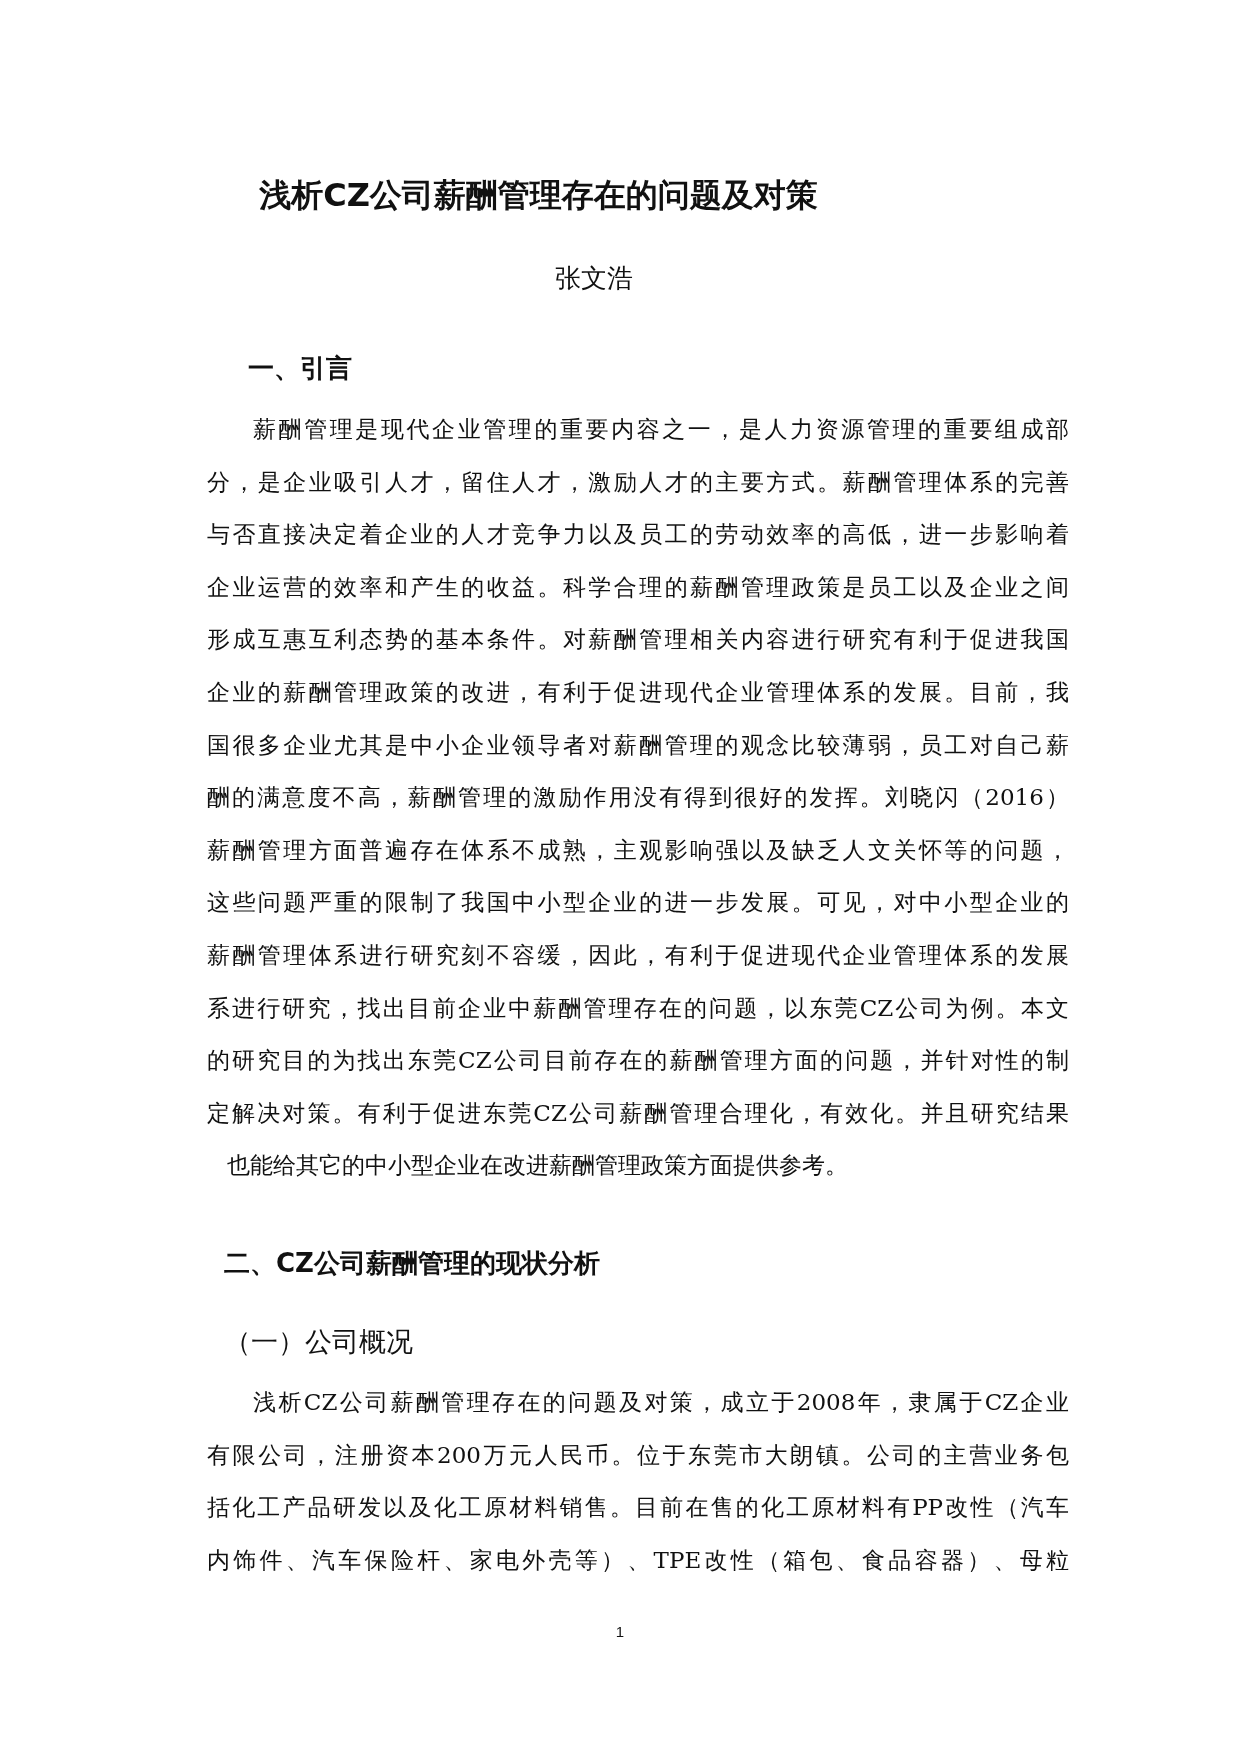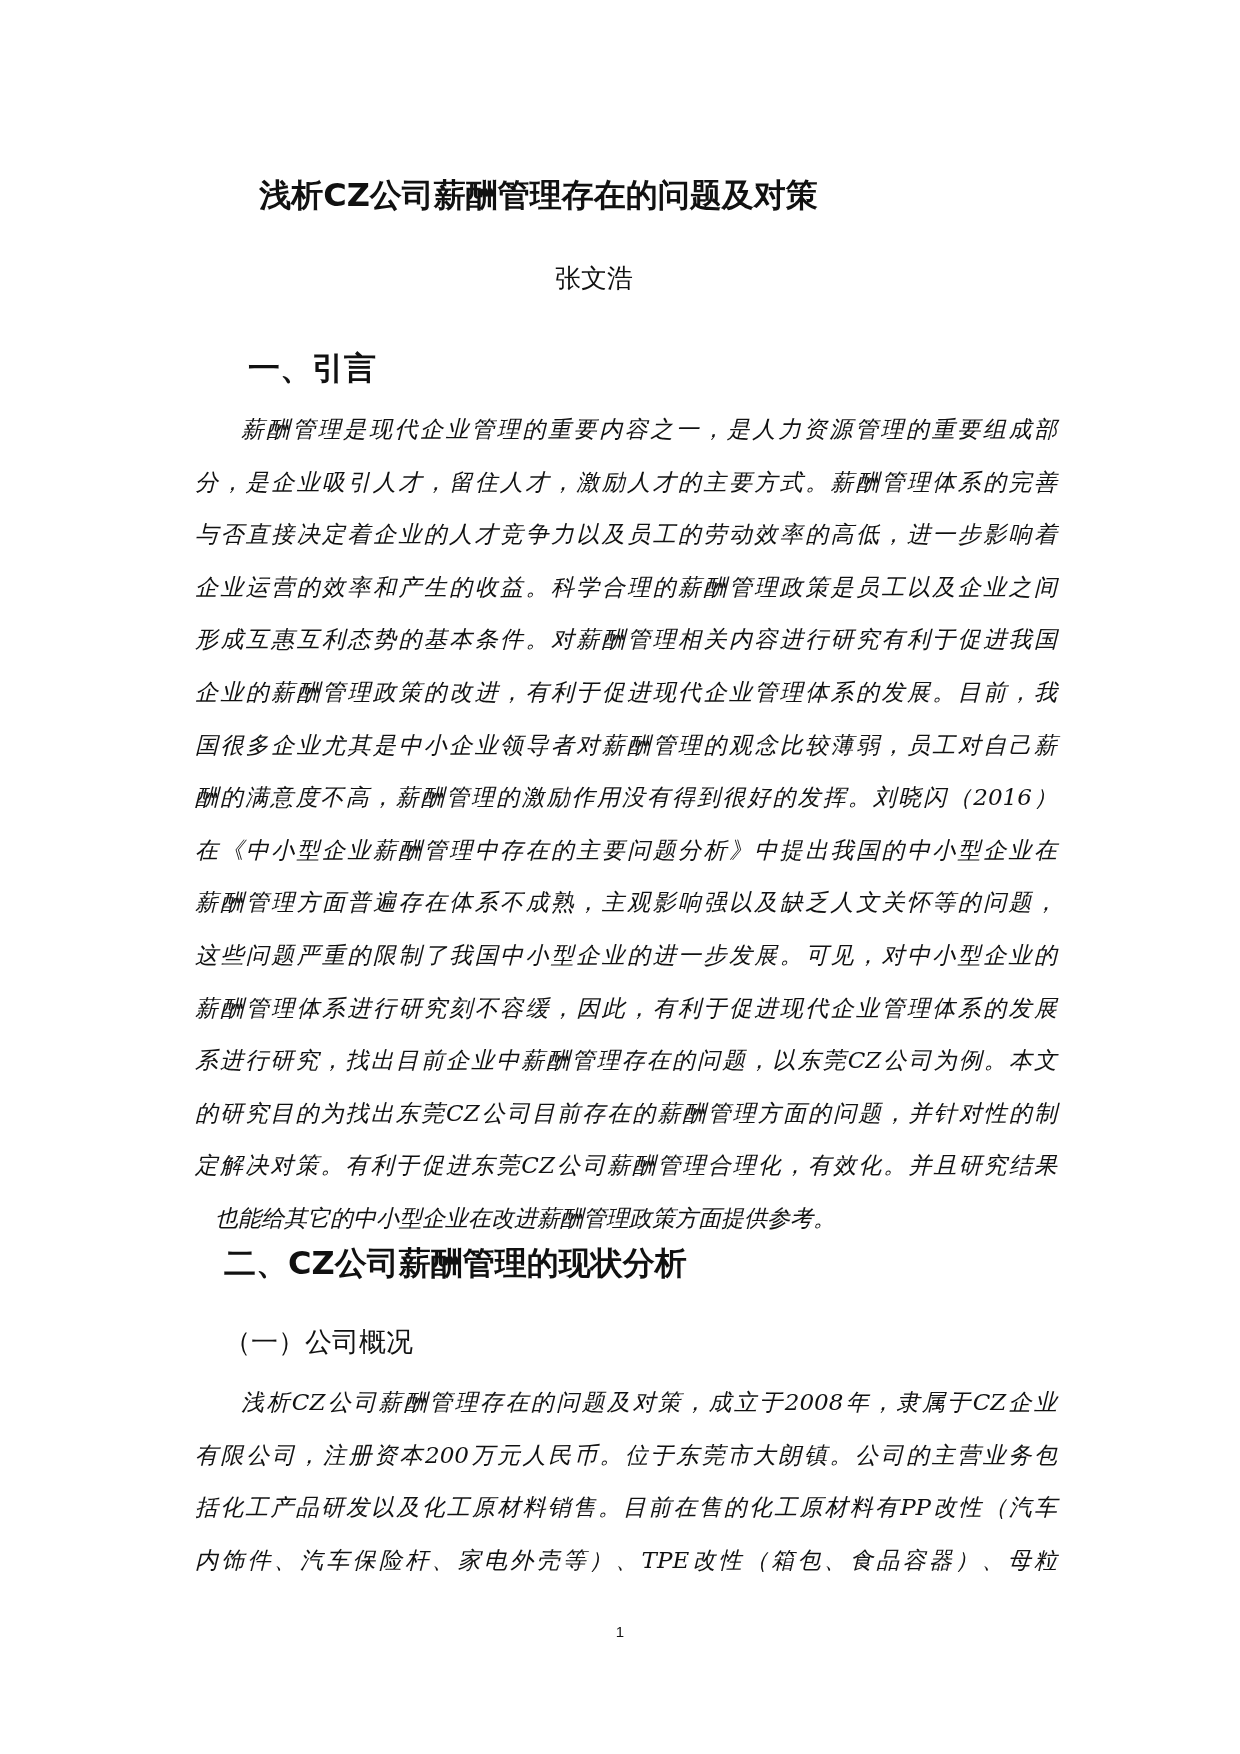--- a/index.html
+++ b/index.html
@@ -5,24 +5,24 @@
     html, body { margin: 0; padding: 0; background: #ffffff; }
     body { width: 1240px; height: 1754px; position: relative; overflow: hidden;
            font-family: "DejaVu Serif", "Liberation Serif", serif; color: #111111; }
     .page { position: absolute; left: 0; top: 0; width: 1240px; height: 1754px; background: #ffffff; }
     .title { position: absolute; left: 0; width: 1077px; top: 172px; text-align: center;
              font-family: "DejaVu Sans", "Liberation Sans", sans-serif; font-weight: bold;
              font-size: 32px; line-height: 46px; letter-spacing: 0px; }
     .author { position: absolute; left: 0; width: 1188px; top: 258px; text-align: center;
               font-size: 26px; line-height: 40px; }
     .h1 { position: absolute; left: 248px; font-family: "DejaVu Sans", "Liberation Sans", sans-serif;
-          font-weight: bold; font-size: 32px; line-height: 44px; }
+          font-weight: bold; font-size: 26px; line-height: 44px; }
     .h2 { position: absolute; left: 224px; font-family: "DejaVu Sans", "Liberation Sans", sans-serif;
           font-weight: normal; font-size: 27px; line-height: 40px; }
-    .para { position: absolute; left: 195px; width: 862px; font-style: italic; }
+    .para { position: absolute; left: 207px; width: 862px; }
     .line { height: 52.6px; line-height: 52.6px; font-size: 23px; white-space: nowrap;
             text-align: justify; text-align-last: justify; letter-spacing: 0; }
     .line.first { padding-left: 46px; }
     .line.last { text-align-last: left; margin-left: 20px; }
     .page-number { position: absolute; left: 0; width: 1240px; top: 1622px; text-align: center;
                    font-family: "Liberation Sans", sans-serif; font-size: 15px; line-height: 20px; }
   </style>
 </head>
 <body>
 
@@ -35,21 +35,20 @@
 
   <div class="para" style="top:403px;">
     <div class="line first">薪酬管理是现代企业管理的重要内容之一，是人力资源管理的重要组成部</div>
     <div class="line">分，是企业吸引人才，留住人才，激励人才的主要方式。薪酬管理体系的完善</div>
     <div class="line">与否直接决定着企业的人才竞争力以及员工的劳动效率的高低，进一步影响着</div>
     <div class="line">企业运营的效率和产生的收益。科学合理的薪酬管理政策是员工以及企业之间</div>
     <div class="line">形成互惠互利态势的基本条件。对薪酬管理相关内容进行研究有利于促进我国</div>
     <div class="line">企业的薪酬管理政策的改进，有利于促进现代企业管理体系的发展。目前，我</div>
     <div class="line">国很多企业尤其是中小企业领导者对薪酬管理的观念比较薄弱，员工对自己薪</div>
     <div class="line">酬的满意度不高，薪酬管理的激励作用没有得到很好的发挥。刘晓闪（2016）</div>
-    <div class="line">在《中小型企业薪酬管理中存在的主要问题分析》中提出我国的中小型企业在</div>
     <div class="line">薪酬管理方面普遍存在体系不成熟，主观影响强以及缺乏人文关怀等的问题，</div>
     <div class="line">这些问题严重的限制了我国中小型企业的进一步发展。可见，对中小型企业的</div>
     <div class="line">薪酬管理体系进行研究刻不容缓，因此，有利于促进现代企业管理体系的发展</div>
     <div class="line">系进行研究，找出目前企业中薪酬管理存在的问题，以东莞CZ公司为例。本文</div>
     <div class="line">的研究目的为找出东莞CZ公司目前存在的薪酬管理方面的问题，并针对性的制</div>
     <div class="line">定解决对策。有利于促进东莞CZ公司薪酬管理合理化，有效化。并且研究结果</div>
     <div class="line last">也能给其它的中小型企业在改进薪酬管理政策方面提供参考。</div>
   </div>
 
   <div class="h1" style="top:1241px; left:224px;">二、CZ公司薪酬管理的现状分析</div>

